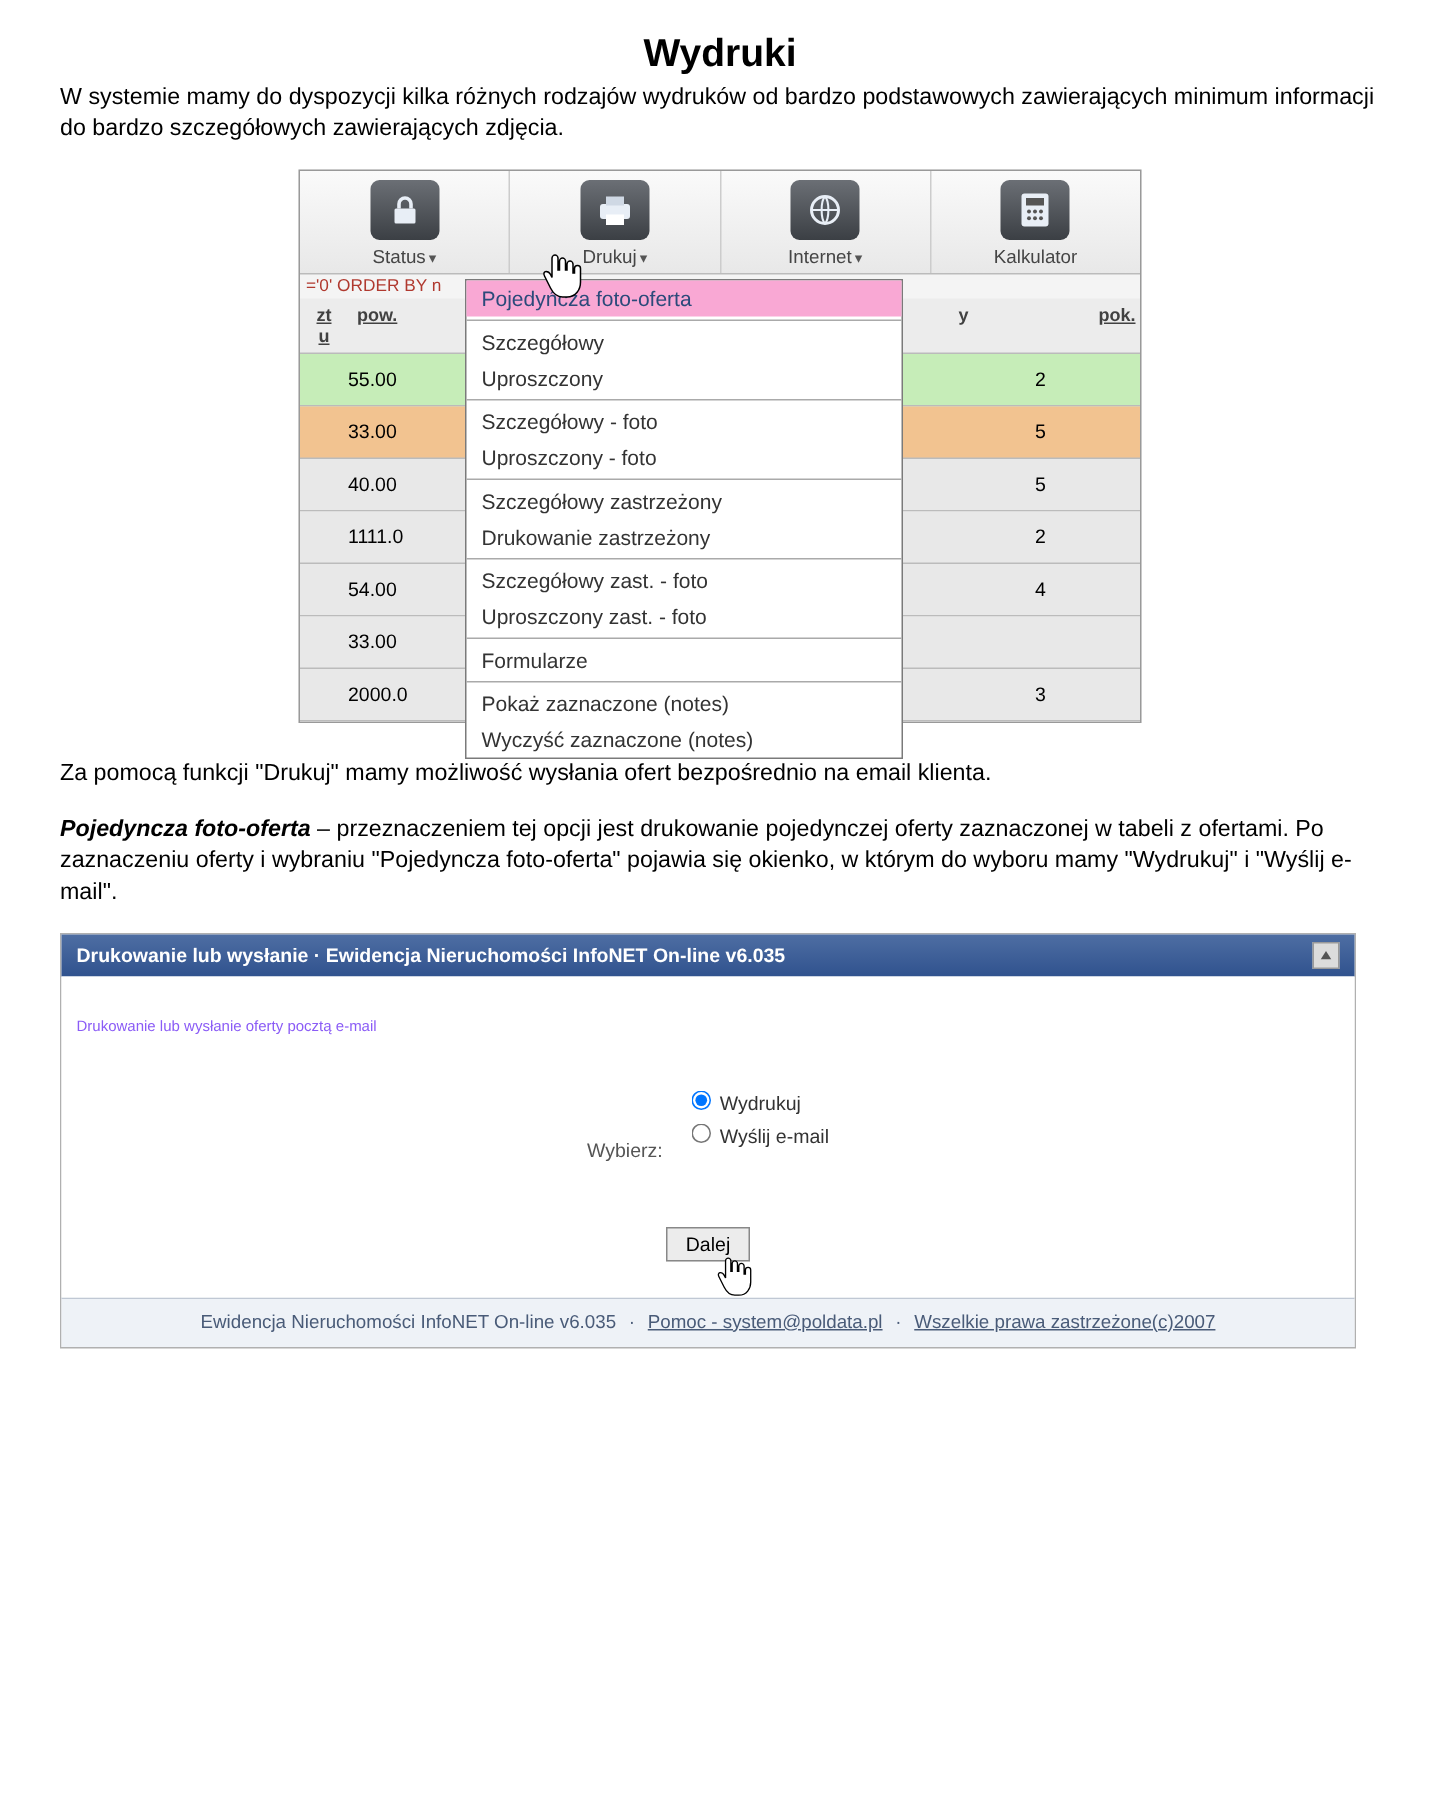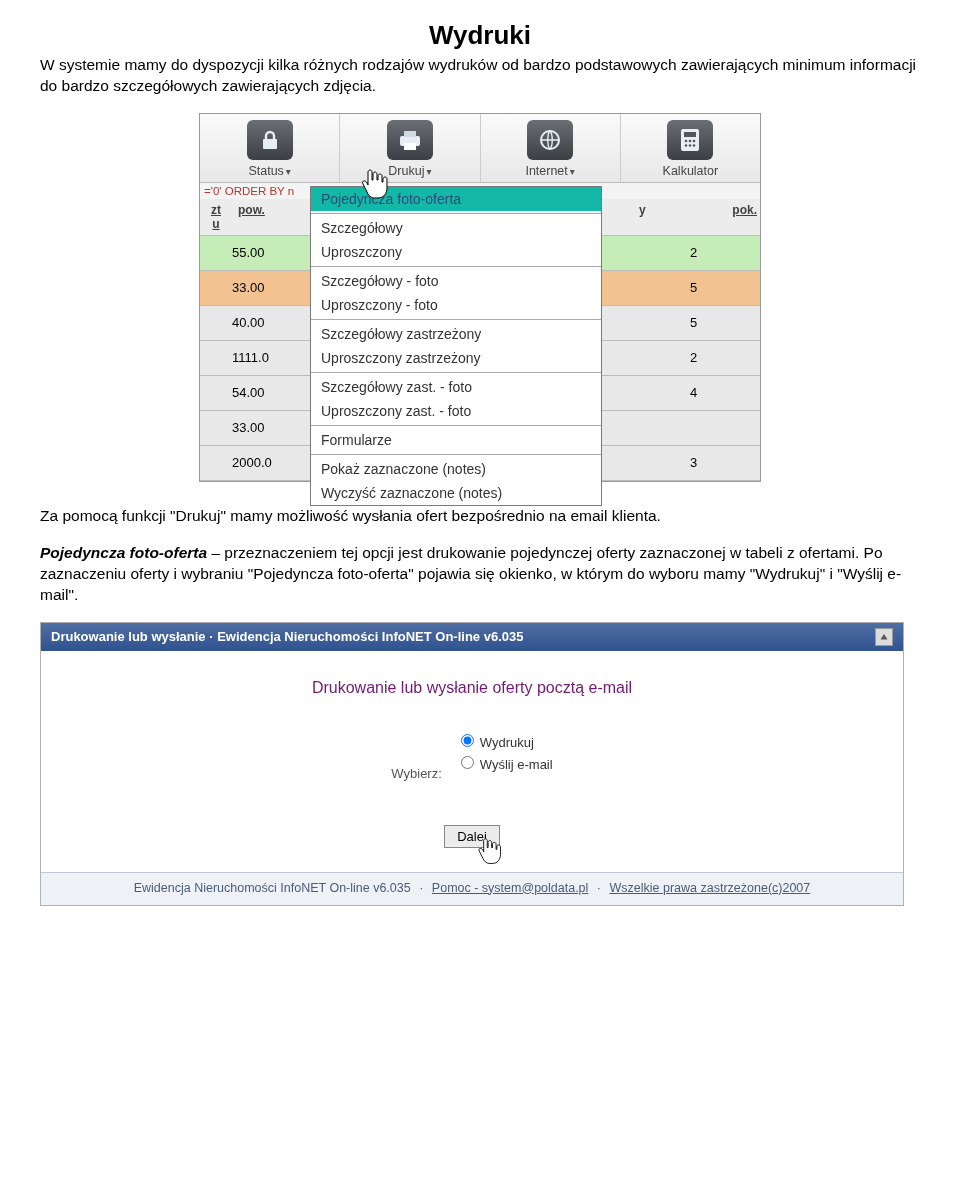--- a/index.html
+++ b/index.html
@@ -91,21 +91,21 @@
     top:72px;
     left:110px;
     width:290px;
     background:#fff;
     border:1px solid #7a7a7a;
     font-size:14px;
     color:#333;
     z-index:5;
   }
   .ddmenu .mi { padding:4px 10px; }
-  .ddmenu .mi.hl { background:#14b8a6; font-weight:500; color:#2b4a7a;}
+  .ddmenu .mi.hl { background:#f9a8d4; font-weight:500; color:#2b4a7a;}
   .ddmenu .sep { border-top:1px solid #aaa; margin:2px 0; }
   .cursor {
     position:absolute;
     top:54px; left:160px;
     width:28px; height:34px;
     z-index:6;
   }
 
   
   .shot2wrap {
@@ -132,21 +132,21 @@
     width:16px; height:16px;
     background:#dcdcdc;
     border:1px solid #9a9a9a;
     display:flex; align-items:center; justify-content:center;
   }
   .s2body {
     background:#fff;
     padding: 28px 10px 24px 10px;
     position:relative;
   }
-  .s2heading { text-align:center; color:#701a75; font-size:16px; margin-bottom:34px;}
+  .s2heading { color:#8b5cf6; font-size:10px; margin-bottom:34px;}
   .s2choose {
     display:flex;
     justify-content:center;
     gap: 14px;
     margin-bottom: 44px;
   }
   .s2choose .lbl { padding-top:8px; color:#555; font-size:13px;margin-top:27px;}
   .s2choose .opts label { display:block; font-size:13px; color:#333; margin-bottom:3px;}
   .s2choose input { margin-right:6px; }
   .s2btn {
@@ -285,21 +285,21 @@
   <div class="ddmenu" id="ddmenu">
       <div class="mi hl">Pojedyńcza foto-oferta</div>
       <div class="sep"></div>
       <div class="mi">Szczegółowy</div>
       <div class="mi">Uproszczony</div>
       <div class="sep"></div>
       <div class="mi">Szczegółowy - foto</div>
       <div class="mi">Uproszczony - foto</div>
       <div class="sep"></div>
       <div class="mi">Szczegółowy zastrzeżony</div>
-      <div class="mi">Uproszczony zastrzeżony</div>
+      <div class="mi">Drukowanie zastrzeżony</div>
       <div class="sep"></div>
       <div class="mi">Szczegółowy zast. - foto</div>
       <div class="mi">Uproszczony zast. - foto</div>
       <div class="sep"></div>
       <div class="mi">Formularze</div>
       <div class="sep"></div>
       <div class="mi">Pokaż zaznaczone (notes)</div>
       <div class="mi">Wyczyść zaznaczone (notes)</div>
     </div>
 

